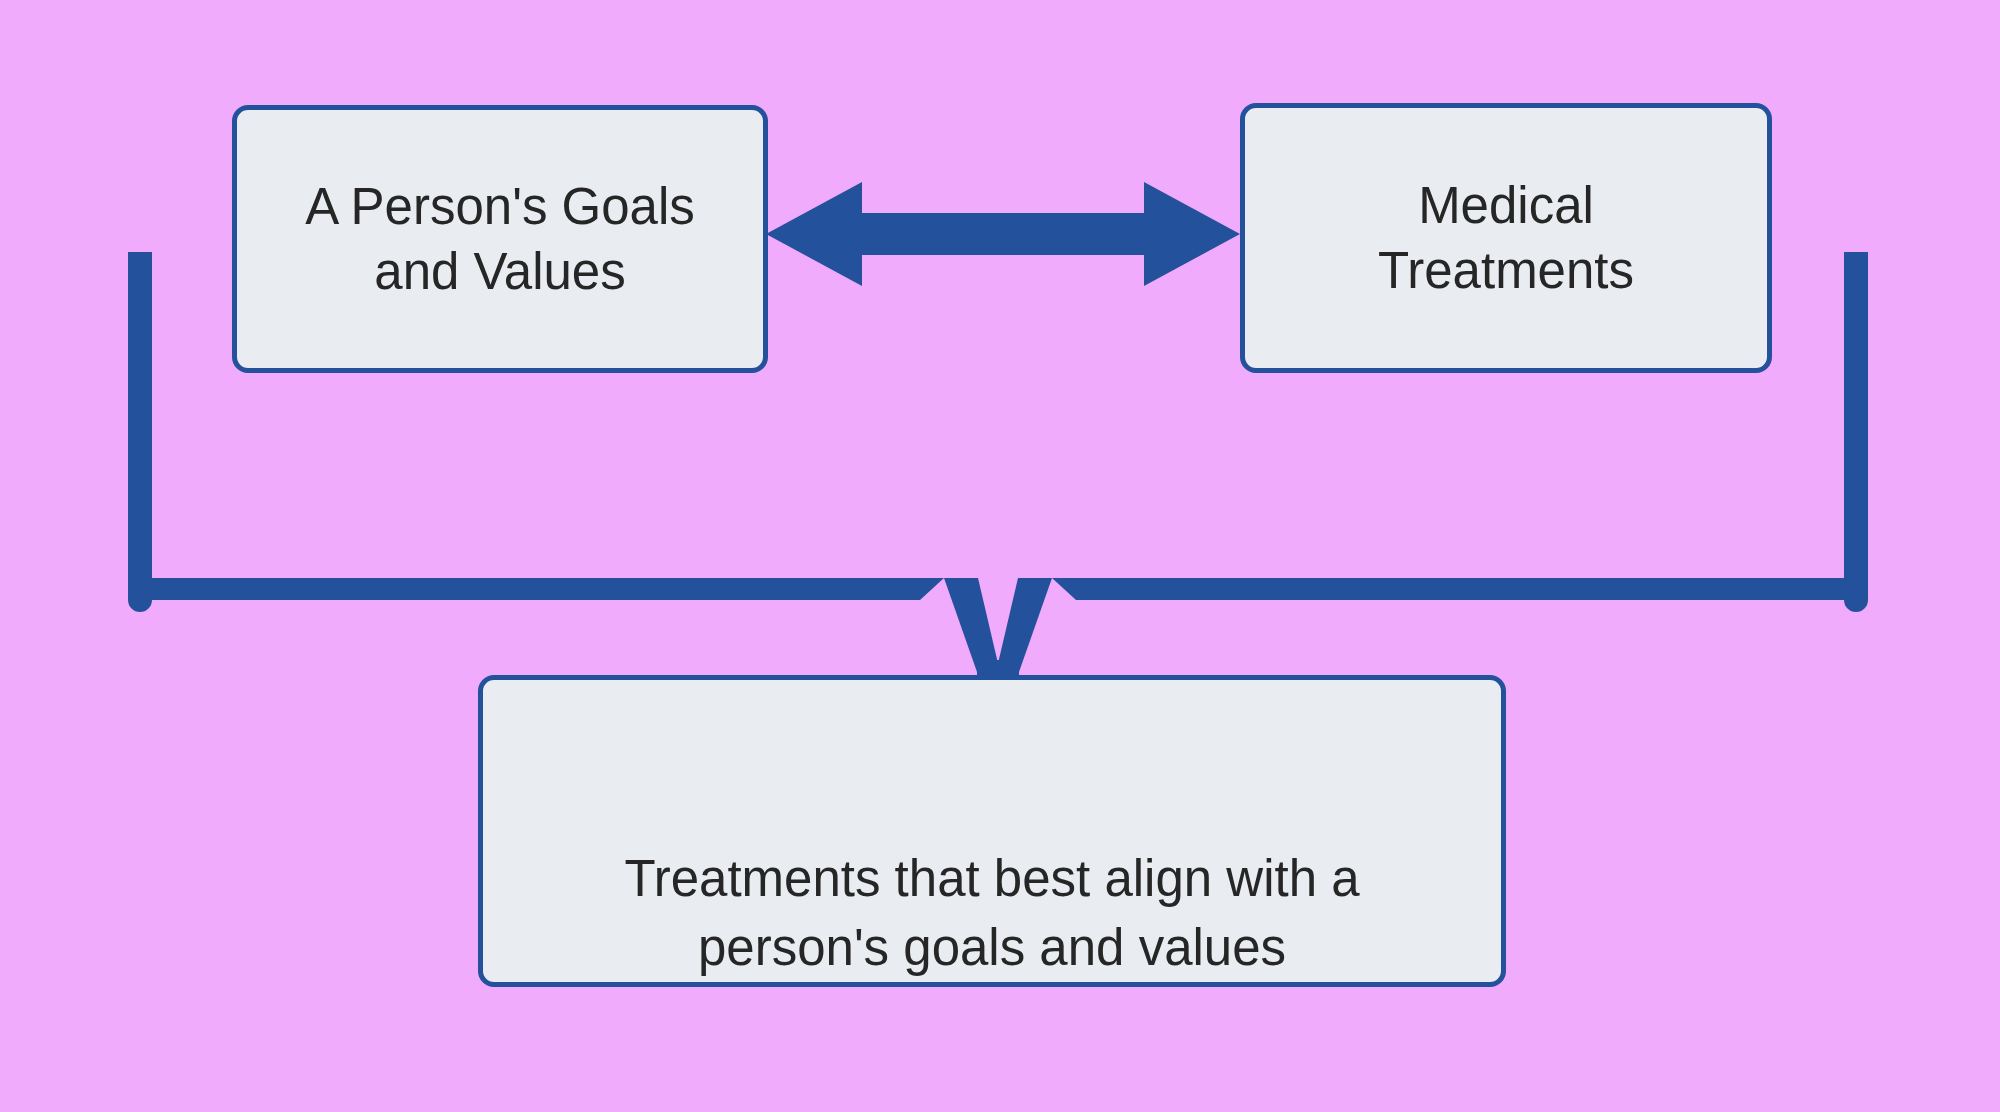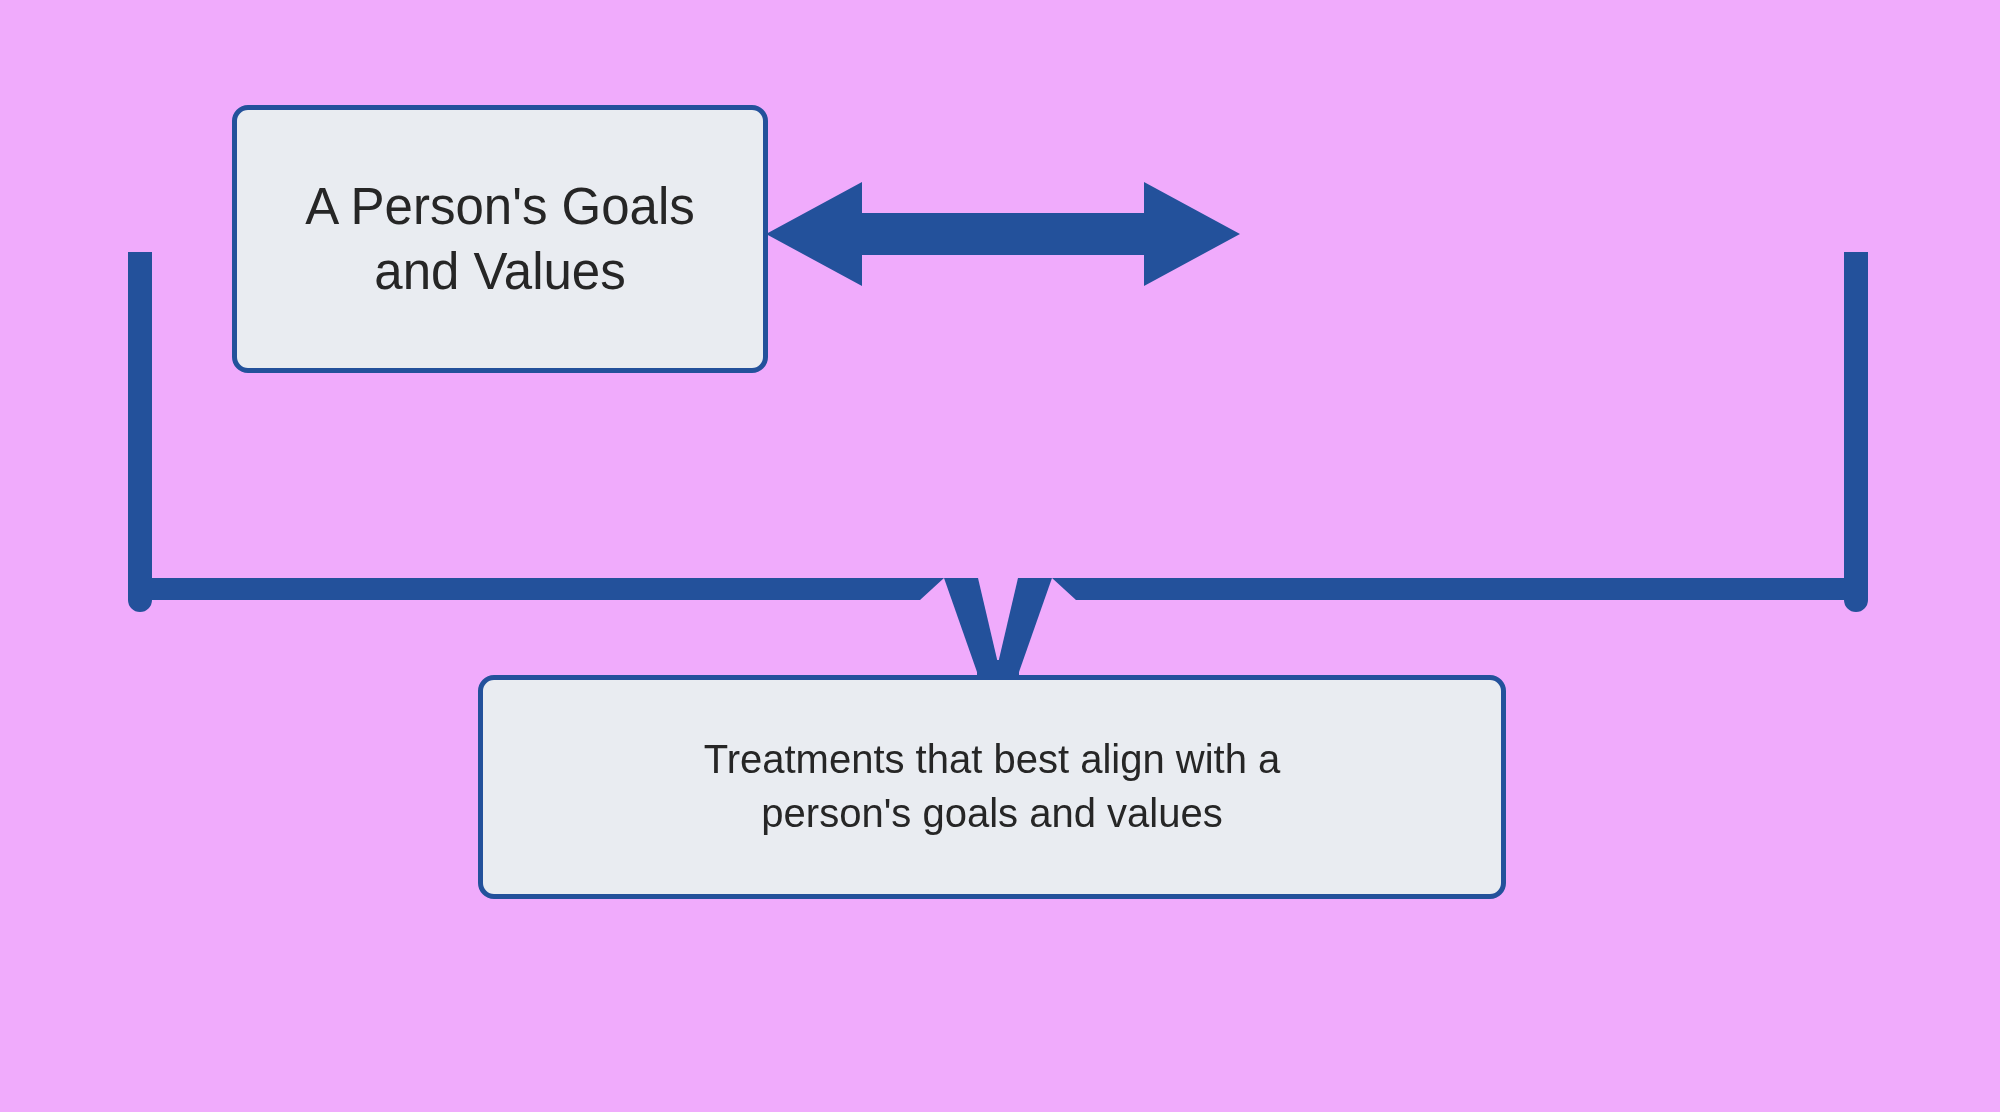--- a/index.html
+++ b/index.html
@@ -56,22 +56,23 @@
     left: 1240px;
     top: 103px;
     width: 532px;
     height: 270px;
     font-size: 51px;
   }
   #node-outcome {
     left: 478px;
     top: 675px;
     width: 1028px;
-    height: 224px;
-    font-size: 40px;
+    height: 312px;
+    font-size: 51px;
+    align-items: flex-end;
   }
   #node-outcome .node-text {
     padding: 0 44px;
     line-height: 1.34;
   }
 </style>
 </head>
 <body>
 
 <div id="canvas">
@@ -128,19 +129,23 @@
 
       <path d="M 977 660 L 1019 660 L 1019 682 L 977 682 Z" fill="#23519B"></path>
     </g>
   </svg>
 
   <div class="node" id="node-goals">
     <span class="node-text">A Person's Goals
 and Values</span>
   </div>
 
+  <div class="node" id="node-treatments">
+    <span class="node-text">Medical
+Treatments</span>
+  </div>
 
   <div class="node" id="node-outcome">
     <span class="node-text">Treatments that best align with a
 person's goals and values</span>
   </div>
 
 </div>
 
 </body></html>

